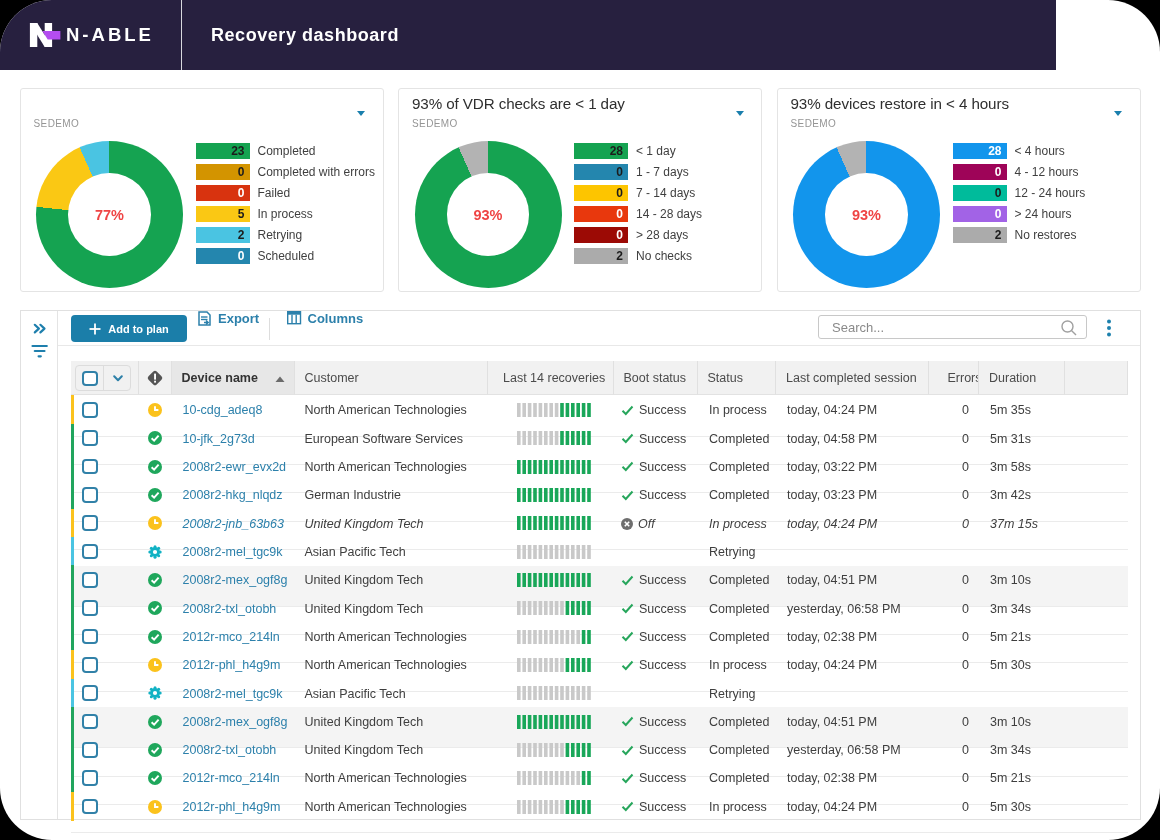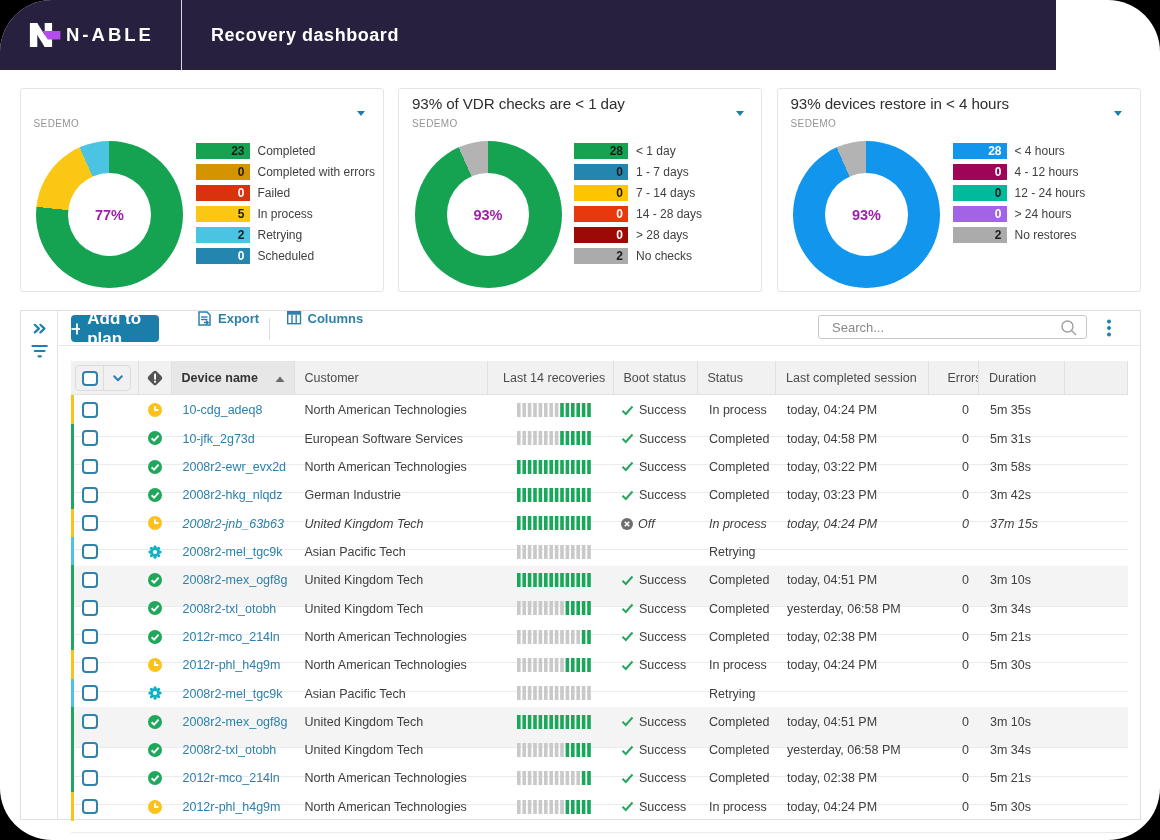--- a/index.html
+++ b/index.html
@@ -5,29 +5,29 @@
 html,body{width:1160px;height:840px;background:#000;font-family:"Liberation Sans",sans-serif;overflow:hidden}
 .win{position:absolute;left:0;top:0;width:1160px;height:840px;border-radius:52px;background:#fff;overflow:hidden}
 .topbar{position:absolute;left:0;top:0;width:1056px;height:70px;background:#27203f}
 .hsep{position:absolute;left:181px;top:0;width:1px;height:70px;background:#d8d8de}
 .htitle{position:absolute;left:211px;top:25px;font-size:18px;font-weight:bold;color:#fff;letter-spacing:.55px}
 .card{position:absolute;top:88px;width:364px;height:204px;background:#fff;border:1px solid #e4e4e4;border-radius:3px}
 .ct{position:absolute;left:13px;top:6px;font-size:15.2px;font-weight:normal;color:#2f2f2f;letter-spacing:-.1px}
 .cs{position:absolute;left:13px;top:29px;font-size:10px;color:#959595;letter-spacing:.4px}
 .caret{position:absolute;right:17.5px;top:21.5px;width:0;height:0;border-left:4.5px solid transparent;border-right:4.5px solid transparent;border-top:5.5px solid #1a7fad}
 .donut{position:absolute;left:15.5px;top:52px;width:147px;height:147px;border-radius:50%}
-.hole{position:absolute;left:32.25px;top:32.25px;width:82.5px;height:82.5px;border-radius:50%;background:#fff;display:flex;align-items:center;justify-content:center;font-size:14.5px;font-weight:bold;color:#a21caf}
+.hole{position:absolute;left:32.25px;top:32.25px;width:82.5px;height:82.5px;border-radius:50%;background:#fff;display:flex;align-items:center;justify-content:center;font-size:14.5px;font-weight:bold;color:#ef4444}
 .legend{position:absolute;left:175px;top:53.5px}
 .lr{display:flex;height:16px;margin-bottom:5px;align-items:center}
 .lb{width:54px;height:16px;font-size:12px;font-weight:bold;text-align:right;padding-right:5px;line-height:16px;color:#1c1c1c}
 .ll{margin-left:8px;font-size:12px;color:#3f3f3f;white-space:nowrap}
 .panel{position:absolute;left:19.5px;top:309.5px;width:1121px;height:510.5px;border:1px solid #e0e0e0;background:#fff}
 .vdiv{position:absolute;left:36px;top:0;width:1px;height:508.5px;background:#e4e4e4}
 .tbline{position:absolute;left:37px;top:34.5px;width:1082px;height:1px;background:#e8e8e8}
-.addbtn{position:absolute;left:50.5px;top:4.5px;width:88px;height:27px;background:#1b7ea9;border-radius:4px;color:#fff;font-size:17px;font-weight:bold;display:flex;align-items:center;justify-content:center}
+.addbtn{position:absolute;left:50.5px;top:4.5px;width:116px;height:27px;background:#1b7ea9;border-radius:4px;color:#fff;font-size:11px;font-weight:bold;display:flex;align-items:center;justify-content:center}
 .tblink{position:absolute;top:0;height:35px;display:flex;color:#2c80ab;font-size:13px;font-weight:bold}
 .tsep{position:absolute;left:248px;top:7px;width:1px;height:22px;background:#ddd}
 .search{position:absolute;left:797.5px;top:4.5px;width:269px;height:24px;border:1px solid #c8c8c8;border-radius:3px;background:#fff}
 .search span{position:absolute;left:13px;top:4px;font-size:13px;color:#8a8a8a}
 .thead{position:absolute;left:50px;top:50.2px;height:34.8px;width:1057.5px}
 .hc{position:absolute;top:0;height:34.8px;background:#f1f1f1;border-right:1px solid #e0e0e0;border-bottom:1px solid #e2e2e2;font-size:12.5px;color:#4b4b4b;line-height:34.8px;padding-left:10px;white-space:nowrap;overflow:hidden}
 .trow{position:absolute;left:50px;width:1057.5px;height:41px;border-bottom:1px solid #ebebeb}
 .cbar{position:absolute;left:0;top:-0.5px;width:3px;height:28.83px}
 .cb{position:absolute;left:11.9px;top:6.4px;width:15.5px;height:15.5px;border:2.5px solid #3181a8;border-radius:4px;background:#fff}
 .ric{position:absolute;left:77px;top:7.2px;width:14px;height:14px}

